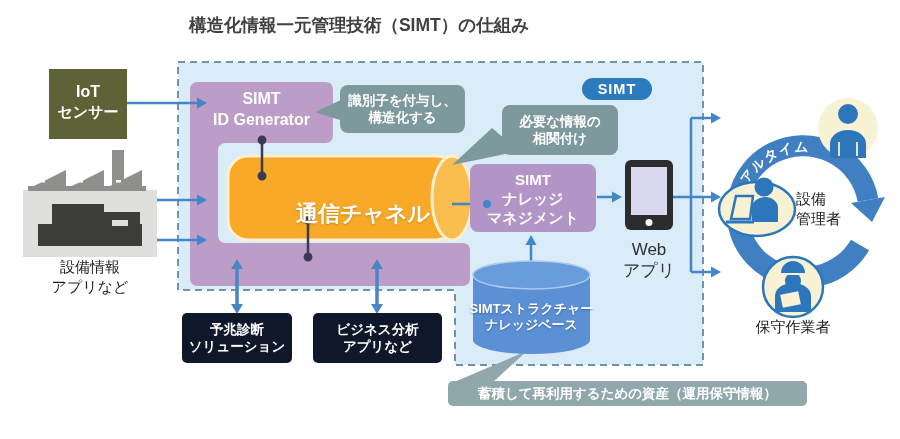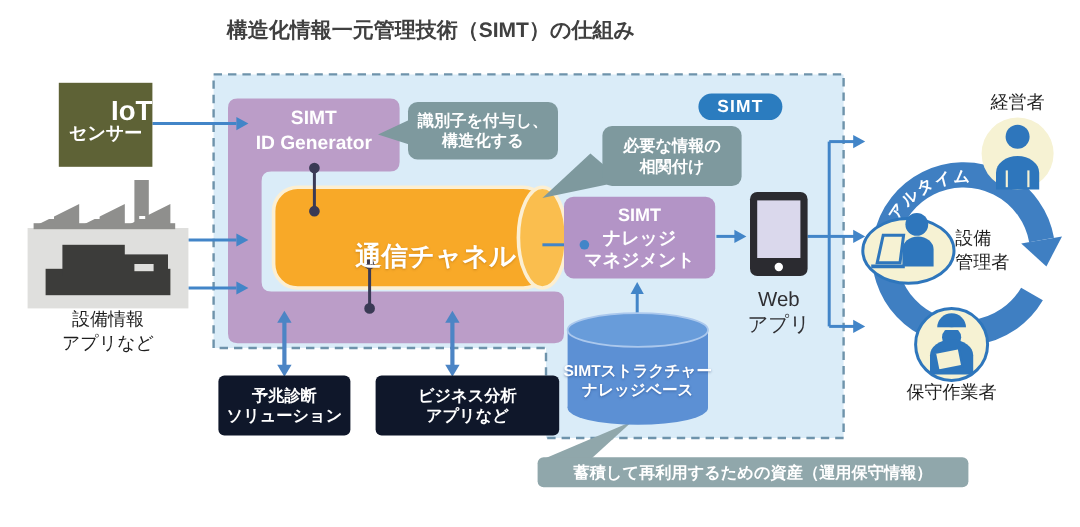--- a/index.html
+++ b/index.html
@@ -3,41 +3,41 @@
 <meta charset="utf-8">
 <style>
   html,body{margin:0;padding:0;background:#fff;}
   .stage{position:relative;width:900px;height:439px;background:#fff;overflow:hidden;
          font-family:"Liberation Sans","DejaVu Sans",sans-serif;}
   svg.bg{position:absolute;left:0;top:0;z-index:1;}
   .ovl{position:absolute;z-index:2;box-sizing:border-box;}
   .title{left:0;top:13px;width:718px;text-align:center;font-size:17.5px;font-weight:bold;color:#404040;}
   .iot-box{left:49px;top:69px;width:78px;height:70px;background:#5E6236;color:#fff;text-align:center;
            font-weight:bold;padding-top:13px;}
-  .iot-box .l1{font-size:23px;line-height:20px;text-align:right;}
+  .iot-box .l1{font-size:16px;line-height:20px;}
   .iot-box .l2{font-size:15px;line-height:20px;}
   .factory-caption{left:8px;top:257px;width:164px;text-align:center;font-size:15px;color:#1e1e1e;line-height:20px;}
   .idgen-text{left:190px;top:88px;width:143px;text-align:center;color:#fff;font-weight:bold;font-size:16px;line-height:21px;}
   .channel-label{left:250px;top:199px;width:180px;text-align:right;color:#fff;font-weight:bold;font-size:22px;
                  text-shadow:0 1px 2px rgba(120,70,0,.35);}
   .callout{background:#7E999E;border-radius:8px;color:#fff;font-weight:bold;font-size:13.5px;line-height:17px;
            text-align:center;}
   .callout1{left:340px;top:85px;width:125px;height:48px;padding-top:7px;}
   .callout2{left:502px;top:105px;width:116px;height:50px;padding-top:8px;}
   .badge{left:582px;top:78px;width:70px;height:22px;background:#2B7CBF;border-radius:11px;color:#fff;
          font-weight:bold;font-size:14.5px;line-height:22px;text-align:center;letter-spacing:1px;}
   .km-box{left:470px;top:164px;width:126px;height:68px;background:#B394C6;border-radius:8px;color:#fff;
           font-weight:bold;font-size:15px;line-height:19px;text-align:center;padding-top:6px;}
   .web-label{left:620px;top:239px;width:58px;text-align:center;font-size:17px;color:#2f2f33;line-height:21px;}
   .db-label{left:454px;top:301px;width:155px;text-align:center;color:#fff;font-weight:bold;font-size:13px;
             line-height:16px;text-shadow:0 1px 2px rgba(20,50,110,.45);}
   .app-box{background:#0f172a;border-radius:5px;color:#fff;font-weight:bold;font-size:13.5px;line-height:17px;
            text-align:center;padding-top:8px;}
   .app1{left:182px;top:313px;width:110px;height:50px;}
-  .app2{left:313px;top:313px;width:153px;height:50px;}
+  .app2{left:313px;top:313px;width:129px;height:50px;}
   .note-box{left:448px;top:381px;width:359px;height:25px;background:#90A7AB;border-radius:5px;color:#fff;
             font-weight:bold;font-size:13.5px;line-height:25px;text-align:center;}
   .dot{left:483px;top:200px;width:8px;height:8px;border-radius:50%;background:#4285C8;}
   .role{color:#1e1e1e;font-size:15px;}
   .role-exec{left:805px;top:76px;width:86px;text-align:center;}
   .role-fac{left:796px;top:189px;width:64px;line-height:20px;}
   .role-maint{left:744px;top:318px;width:98px;text-align:center;}
   .rt-text{fill:#fff;font-weight:bold;font-size:13.5px;letter-spacing:1px;
            font-family:"Liberation Sans","DejaVu Sans",sans-serif;}
 </style>
@@ -221,20 +221,19 @@
     <div>予兆診断</div>
     <div>ソリューション</div>
   </div>
   <div class="ovl app-box app2">
     <div>ビジネス分析</div>
     <div>アプリなど</div>
   </div>
 
   <div class="ovl note-box">蓄積して再利用するための資産（運用保守情報）</div>
 
-  <div class="ovl role role-exec">経営者</div>
   <div class="ovl role role-fac">
     <div>設備</div>
     <div>管理者</div>
   </div>
   <div class="ovl role role-maint">保守作業者</div>
 
 </div>
 
 </body></html>

